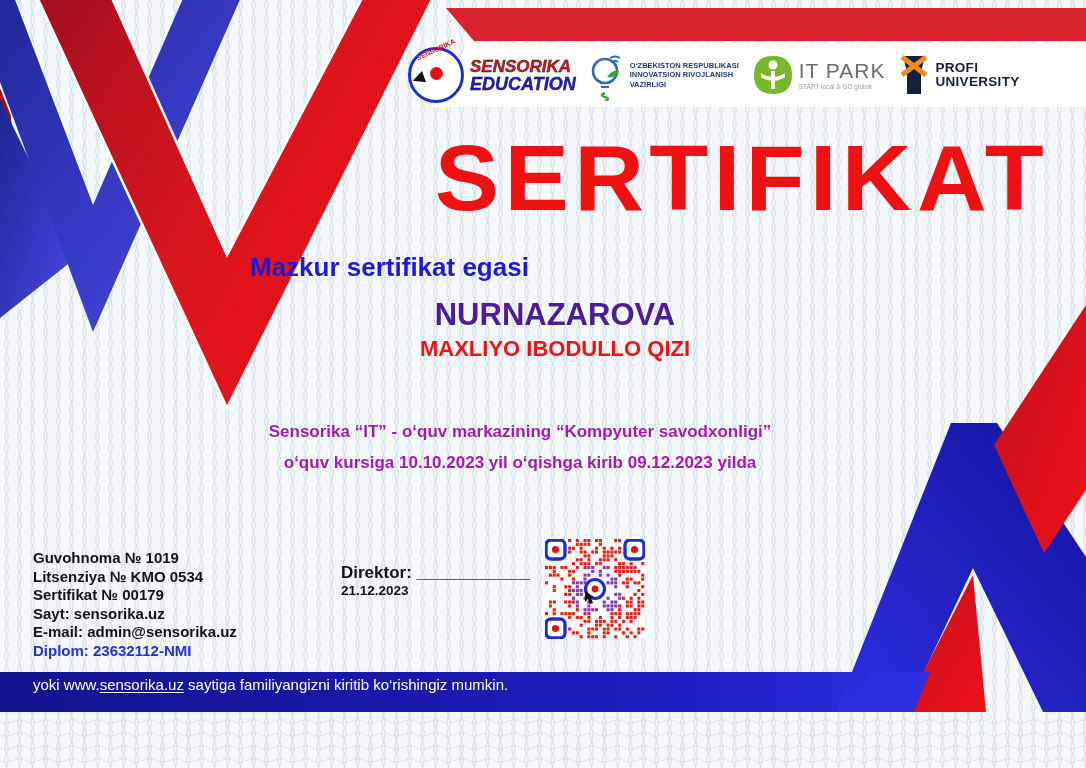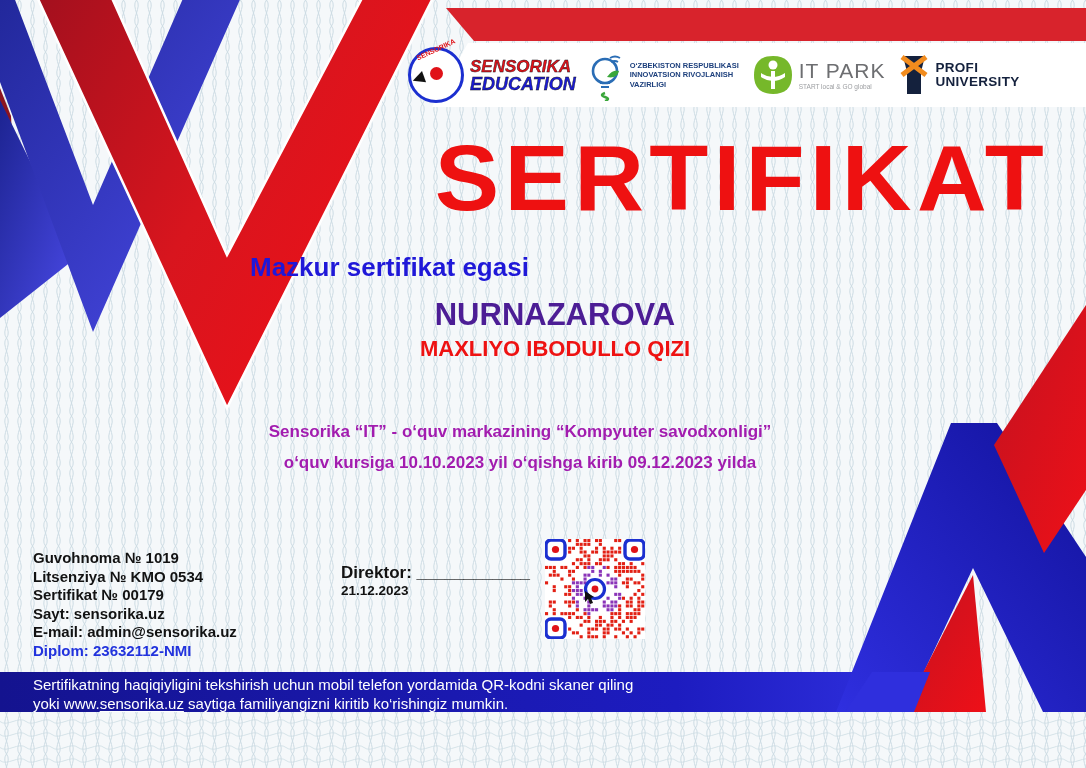--- a/index.html
+++ b/index.html
@@ -452,17 +452,16 @@
         <circle cx="89.5" cy="10.5" r="3.6" fill="#e01218"></circle>
         <rect x="1" y="80" width="19" height="19" rx="5" fill="#fff" stroke="#1b2fd0" stroke-width="3.4"></rect>
         <circle cx="10.5" cy="89.5" r="3.6" fill="#e01218"></circle>
         <circle cx="50" cy="50" r="9.5" fill="#fff" stroke="#1b2fd0" stroke-width="3.2"></circle>
         <circle cx="50" cy="50" r="3.4" fill="#e01218"></circle>
         <path d="M40 52 l9 6 l-3 1 l2 5 l-3 1 l-2 -5 l-3 3 Z" fill="#111"></path>
       </svg>
   </div>
 
   <div id="footer-text" class="abs">
-    <div>Sertifikatning haqiqiyligini tekshirish uchun mobil telefon yordamida QR-kodni skaner qiling</div>
     <div><span>yoki www.</span><u>sensorika.uz</u><span>  saytiga familiyangizni kiritib ko‘rishingiz mumkin.</span></div>
   </div>
 
 </div>
 
 </body></html>

